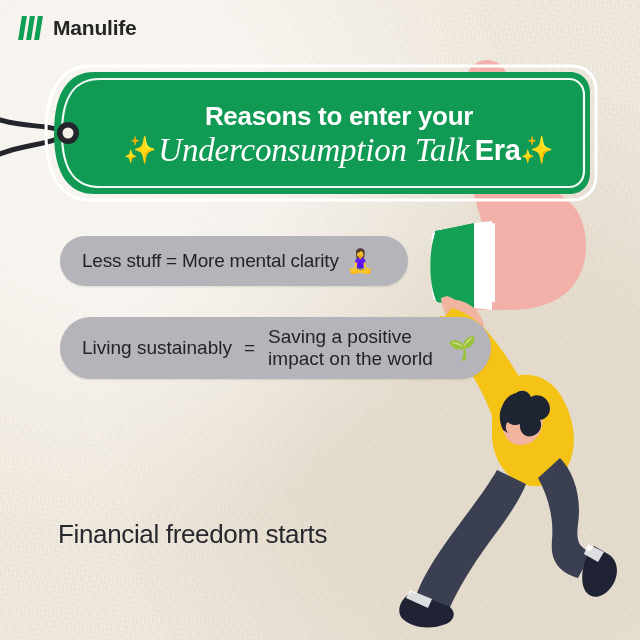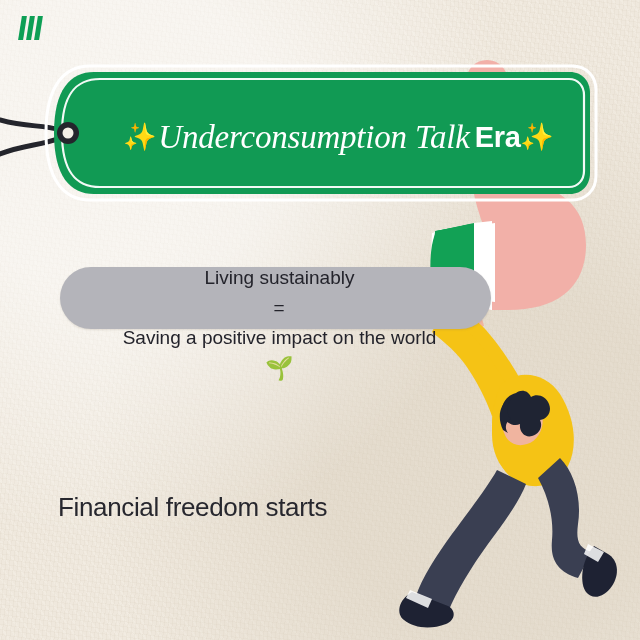--- a/index.html
+++ b/index.html
@@ -147,30 +147,30 @@
     font-size: 19px;
     font-weight: 400;
     letter-spacing: -.2px;
     line-height: 1.18;
     white-space: nowrap;
   }
   .pill-emoji { font-size: 23px; line-height: 1; }
 
   #pill-1 { height: 50px; width: 348px; padding: 0 16px 0 22px; gap: 8px; }
   #pill-2 { height: 50px; width: 368px; padding: 0 16px 0 22px; gap: 10px; margin-top: 30px; }
-  #pill-3 { height: 62px; width: 431px; padding: 0 14px 0 22px; gap: 8px; margin-top: 31px; flex-direction: column; }
+  #pill-3 { height: 62px; width: 431px; padding: 0 14px 0 22px; gap: 8px; margin-top: 31px; }
   #pill-3 .lead { font-size: 19px; white-space: nowrap; }
   #pill-3 .eq { font-size: 19px; padding: 0 5px 0 4px; }
   #pill-3 .two-line { font-size: 19px; line-height: 1.14; }
 
   
   #footer {
     position: absolute;
     left: 58px;
-    top: 492px;
+    top: 519px;
     z-index: 30;
     width: 420px;
   }
   #footer-head {
     color: #27272e;
     font-size: 26px;
     font-weight: 400;
     line-height: 1.18;
     letter-spacing: -.35px;
   }
@@ -350,20 +350,21 @@
     <path d="M410 590 L432 599 L428 608 L406 598 Z" fill="#ffffff" opacity="0.85"></path>
     <path d="M588 544 L604 552 L598 562 L584 554 Z" fill="#ffffff" opacity="0.85"></path>
   </svg>
 
   <div id="brand">
     <span id="logo-mark">
       <i></i>
         <i></i>
         <i></i>
     </span>
+    <span id="brand-name">Manulife</span>
   </div>
 
   <div id="tag-wrap">
     <svg id="tag-svg" viewBox="0 0 576 142" xmlns="http://www.w3.org/2000/svg">
 
       <path d="M36 68 C18 62 4 66 -24 58" stroke="#24252c" stroke-width="5" fill="none" stroke-linecap="round"></path>
       <path d="M36 76 C16 84 2 82 -24 92" stroke="#24252c" stroke-width="5" fill="none" stroke-linecap="round"></path>
 
       <path d="M66 4
                L548 4
@@ -390,31 +391,36 @@
                C560 118 554 125 545 125
                L76 125
                C52 125 38 110 38 71
                C38 32 52 17 76 17 Z" fill="none" stroke="#ffffff" stroke-width="2.2" opacity="0.95"></path>
 
       <circle cx="44" cy="71" r="11" fill="#24252c"></circle>
       <circle cx="44" cy="71" r="5.5" fill="#f3efe6"></circle>
     </svg>
 
     <div id="tag-text">
+      <div id="tag-line1">Reasons to enter your</div>
       <div id="tag-line2">
         <span class="sparkle">✨</span>
         <span id="tag-em">Underconsumption Talk</span>
         <span id="tag-strong">Era</span>
         <span class="sparkle">✨</span>
       </div>
     </div>
   </div>
 
   <div id="pills">
 
+    <div class="pill" id="pill-1">
+      <span class="pill-text">Less stuff = More mental clarity</span>
+      <span class="pill-emoji">🧘‍♀️</span>
+    </div>
 
 
     <div class="pill" id="pill-3">
       <span class="lead">Living sustainably</span>
       <span class="eq">=</span>
       <span class="two-line">Saving a positive impact on the world</span>
       <span class="pill-emoji">🌱</span>
     </div>
 
   </div>

